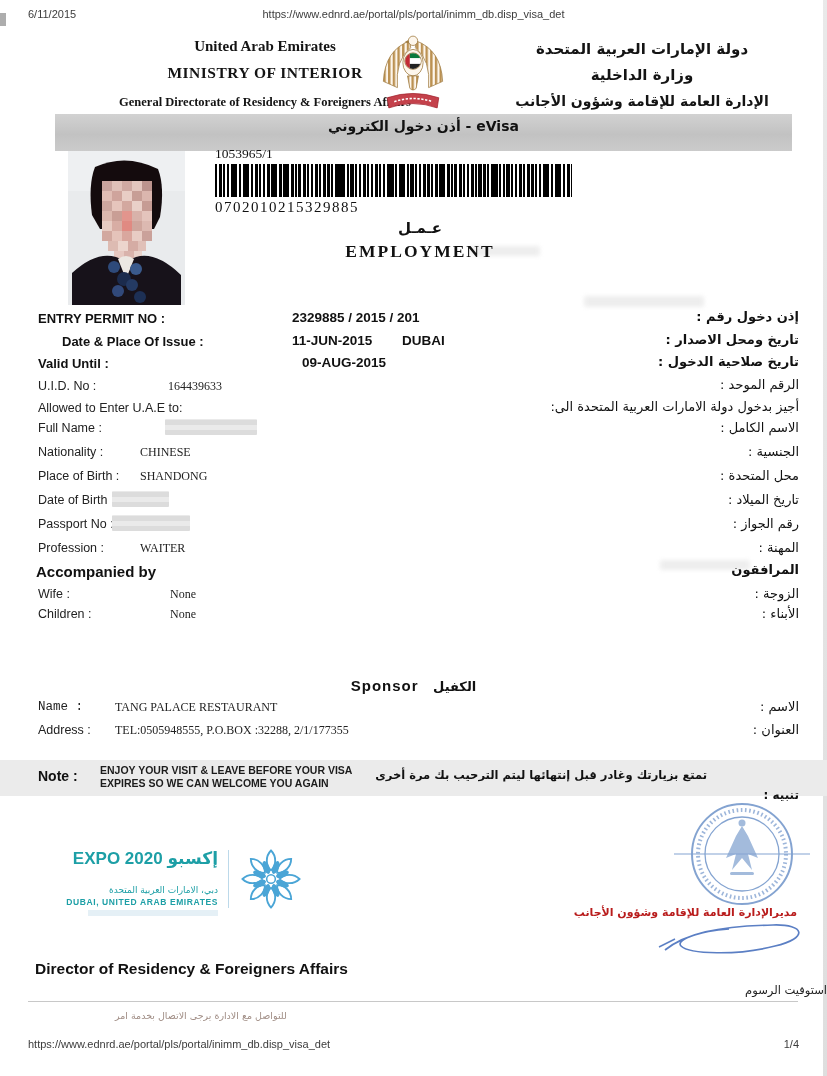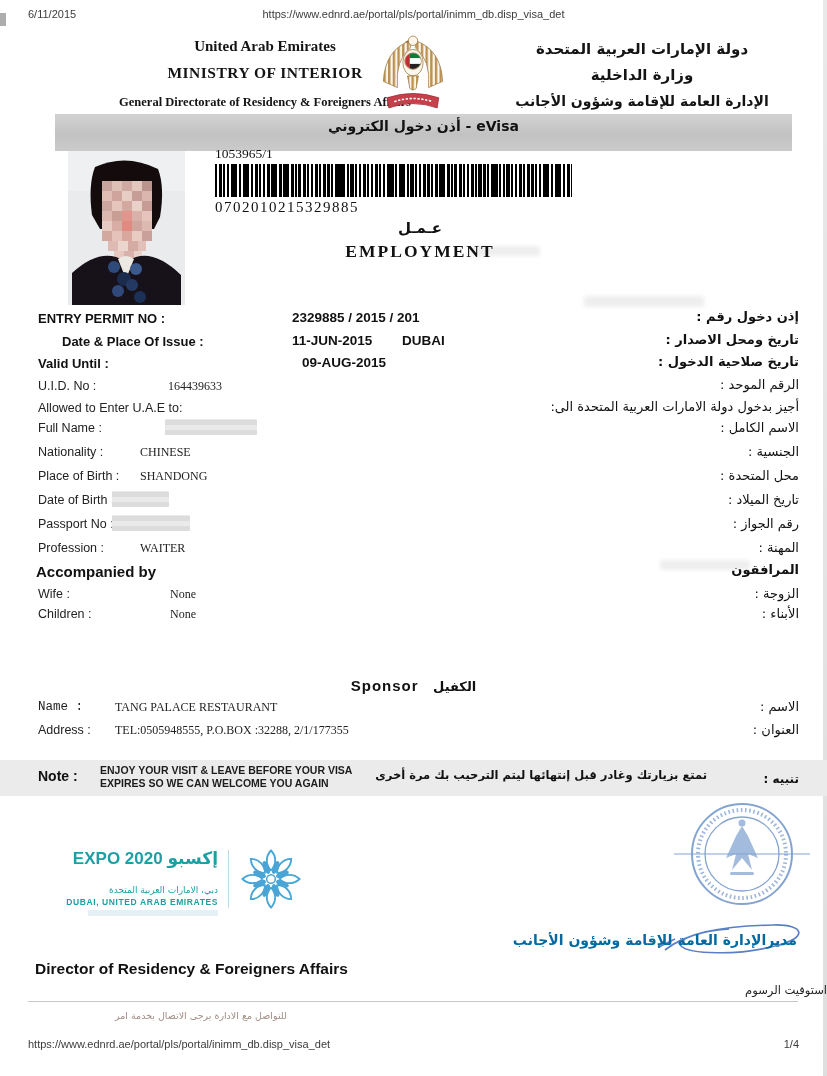--- a/index.html
+++ b/index.html
@@ -217,21 +217,21 @@
   <div class="abs vser" style="left:115px;top:723px;">TEL:0505948555, P.O.BOX :32288, 2/1/177355</div>
   <div class="abs ar arlbl" dir="rtl" style="right:28px;top:722px;">العنوان :</div>
 
   <div class="abs notebar" style="left:0;top:760px;width:827px;height:36px;"></div>
   <div class="abs" style="left:38px;top:768px;font-size:14px;font-weight:bold;color:#111;">Note :</div>
   <div class="abs" style="left:100px;top:764px;font-size:10.5px;font-weight:bold;color:#1c1c1c;line-height:13px;">
     <div>ENJOY YOUR VISIT &amp; LEAVE BEFORE YOUR VISA</div>
     <div>EXPIRES SO WE CAN WELCOME YOU AGAIN</div>
   </div>
   <div class="abs ar arb" dir="rtl" style="right:120px;top:768px;font-size:11.5px;color:#111;">تمتع بزيارتك وغادر قبل إنتهائها ليتم الترحيب بك مرة أخرى</div>
-  <div class="abs ar arb" dir="rtl" style="right:28px;top:772px;font-size:12px;color:#111;">تنبيه :</div>
+  <div class="abs ar arb" dir="rtl" style="right:28px;top:788px;font-size:12px;color:#111;">تنبيه :</div>
 
   <div class="abs" style="left:38px;top:848px;width:180px;text-align:right;">
     <div style="font-size:17px;font-weight:bold;color:#1d9fa6;">
       <span>EXPO 2020</span>
       <span class="ar" dir="rtl">إكسبو</span>
     </div>
     <div class="ar" dir="rtl" style="font-size:9px;color:#1d9fa6;margin-top:16px;">دبي، الامارات العربية المتحدة</div>
     <div style="font-size:8.5px;font-weight:bold;letter-spacing:.6px;color:#1d9fa6;margin-top:2px;">DUBAI, UNITED ARAB EMIRATES</div>
     <div style="height:6px;width:130px;background:#cfe3ef;opacity:.55;margin:3px 0 0 auto;"></div>
   </div>
@@ -282,21 +282,21 @@
     </svg>
   </div>
   <div class="abs" style="left:655px;top:916px;width:160px;height:46px;">
     <svg width="160" height="46" viewBox="0 0 160 46">
       <path d="M10,34 C30,18 62,10 118,9 C150,8 154,22 120,30 C82,40 34,38 26,30 C20,24 44,15 74,13" stroke="#5b7fc4" stroke-width="1.7" fill="none"></path>
       <path d="M4,31 L20,23" stroke="#5b7fc4" stroke-width="1.4" fill="none"></path>
     </svg>
   </div>
 
   <div class="abs" style="left:35px;top:960px;font-size:15.5px;font-weight:bold;color:#111;">Director of Residency &amp; Foreigners Affairs</div>
-  <div class="abs ar arb" dir="rtl" style="right:30px;top:932px;font-size:14px;color:#0369a1;">مديرالإدارة العامة للإقامة وشؤون الأجانب</div>
+  <div class="abs ar arb" dir="rtl" style="right:30px;top:906px;font-size:11px;color:#b91c1c;">مديرالإدارة العامة للإقامة وشؤون الأجانب</div>
   <div class="abs ar" dir="rtl" style="left:0;top:983px;width:827px;text-align:right;font-size:11.5px;color:#222;">استوفيت الرسوم</div>
   <div class="abs hr" style="left:28px;top:1001px;width:770px;"></div>
   <div class="abs ar" dir="rtl" style="left:115px;top:1010px;font-size:9.5px;color:#a08d85;">للتواصل مع الادارة يرجى الاتصال بخدمة امر</div>
 
   <div class="abs meta-txt" style="left:28px;top:1038px;">https://www.ednrd.ae/portal/pls/portal/inimm_db.disp_visa_det</div>
   <div class="abs meta-txt" style="right:28px;top:1038px;">1/4</div>
 
 </div>
 
 </body></html>

